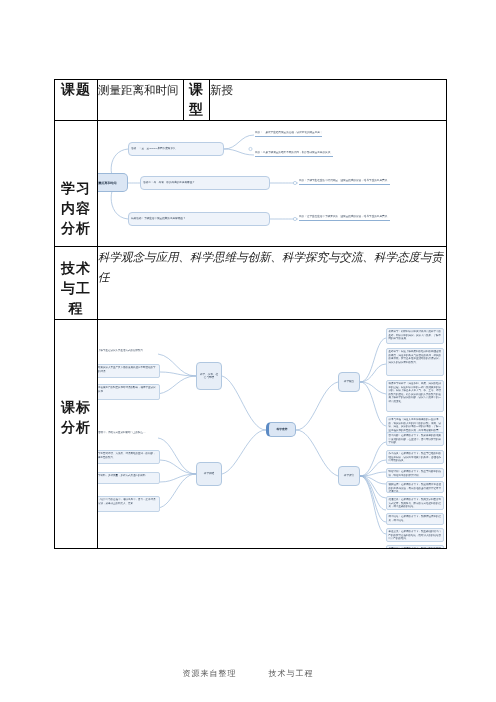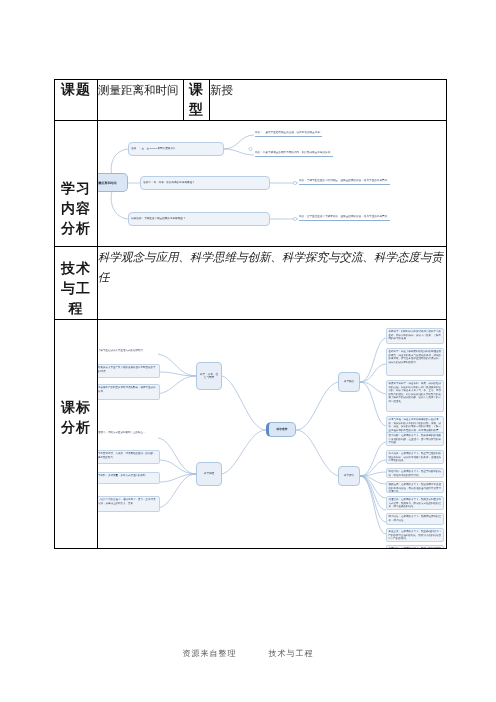--- a/index.html
+++ b/index.html
@@ -70,21 +70,21 @@
   }
   .block.plain{background:transparent;border:none;}
 
   .mm-top{height:125px;}
   .mm-bot{height:228px;}
 
   .footer{
     position:absolute;left:0;top:648px;width:496px;text-align:center;
     font-size:8px;color:#555;letter-spacing:1px;
   }
-  .footer span{display:inline-block;}
+  .footer span{display:inline-block;margin-top:20px;}
   .footer .gap{width:26px;}
 </style>
 </head>
 <body>
 
 <div class="page">
 
   <table class="lesson">
     <colgroup>
       <col class="c-title">

